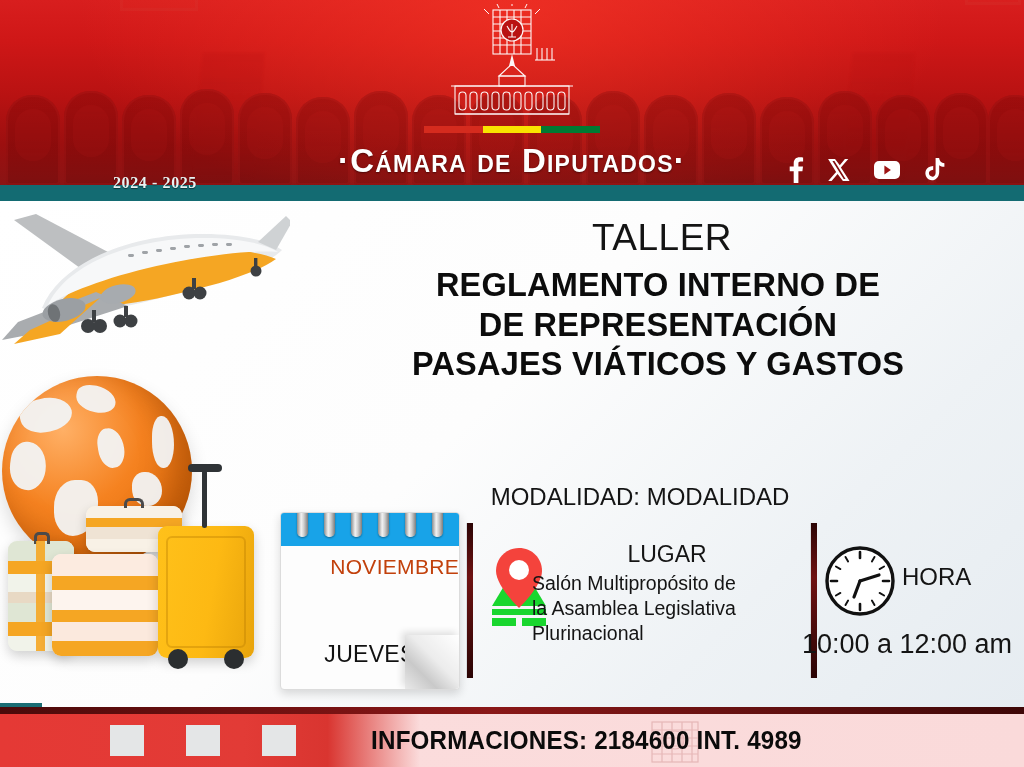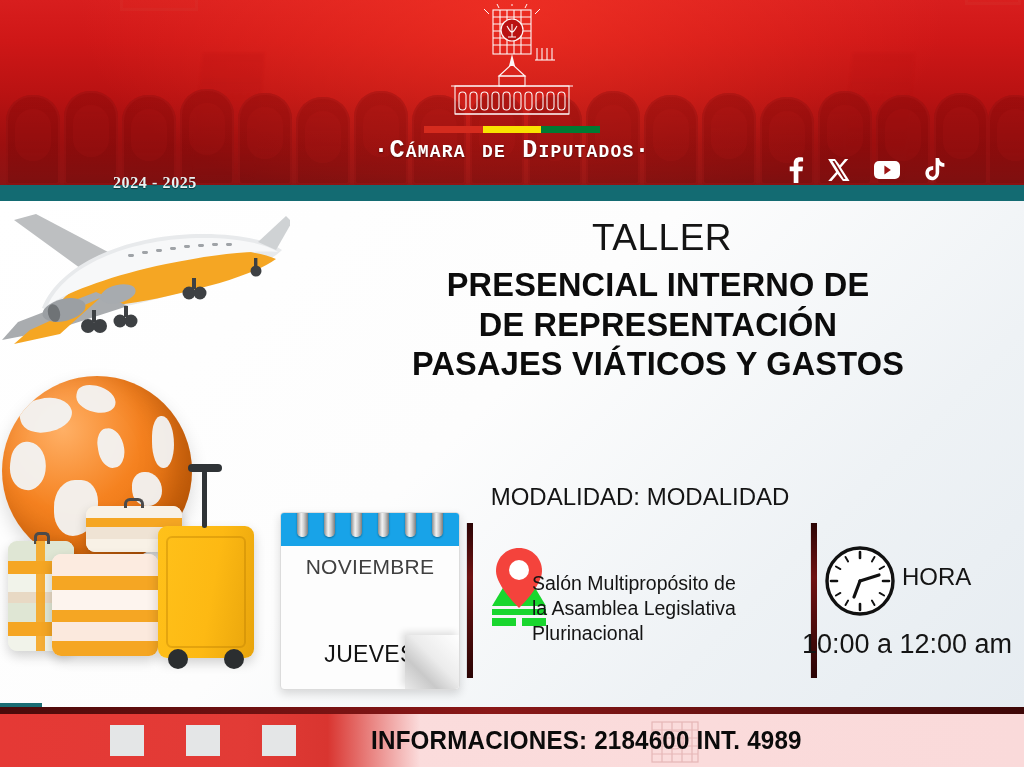--- a/index.html
+++ b/index.html
@@ -39,23 +39,23 @@
     background:linear-gradient(180deg, rgba(190,20,20,.55), rgba(120,10,10,.25));
     transform:skewX(-5deg); filter:blur(1px);
   }
 
   
   .logo { position:absolute; left:0; top:4px; width:1024px; text-align:center; }
   .logo-emblem { width:150px; height:120px; margin:0 auto; display:block; }
   .logo-tri { width:176px; height:7px; margin:2px auto 0; display:flex; }
   .logo-tri i{ flex:1; display:block; }
   .logo-title {
-    color:#fff; font-family:Liberation Mono, monospace; font-size:25px;
+    color:#fff; font-family:Liberation Sans, sans-serif; font-size:33px;
     letter-spacing:1.2px; font-variant:small-caps; font-weight:700;
-    text-shadow:0 1px 2px rgba(0,0,0,.45); margin-top:3px; white-space:nowrap;
+    text-shadow:0 1px 2px rgba(0,0,0,.45); margin-top:9px; white-space:nowrap;
   }
   .logo-years {
     color:#fff; font-family:"Liberation Serif", serif; font-size:13.5px;
     letter-spacing:1px; font-weight:700; text-shadow:0 1px 2px rgba(0,0,0,.45);
     margin-top:1px;
   }
 
   
   .social { position:absolute; right:78px; top:157px; display:flex; gap:24px; align-items:center; }
   .social svg { display:block; }
@@ -119,21 +119,21 @@
     position:absolute; left:10px; top:11px; width:180px; height:178px;
     background:#fdfdfd; border:1px solid #dcdcdc; border-radius:4px;
     box-shadow:0 4px 10px rgba(0,0,0,.14);
     overflow:hidden;
   }
   .cal-top{ position:absolute; left:0; top:0; width:100%; height:33px; background:#18a3e8; }
   .cal-rings{ position:absolute; left:0; top:-6px; width:100%; height:34px; display:flex; justify-content:space-around; padding:0 8px;}
   .ring{ width:11px; height:30px; border-radius:5px;
     background:linear-gradient(90deg,#8d8d8d,#f2f2f2 38%,#cfcfcf 62%,#7d7d7d);
     box-shadow:0 1px 2px rgba(0,0,0,.35); }
-  .cal-month{ position:absolute; left:0; top:42px; width:100%; text-align:center; font-size:21px; color:#404040; letter-spacing:.3px;}
+  .cal-month{ position:absolute; left:0; top:42px; width:100%; text-align:right; font-size:21px; color:#c2410c; letter-spacing:.3px;}
   .cal-day{ position:absolute; left:0; top:64px; width:100%; text-align:center; font-size:52px; color:#111; line-height:1.08;}
   .cal-wd{ position:absolute; left:0; top:128px; width:100%; text-align:center; font-size:23px; color:#111; letter-spacing:.3px;}
   .cal-curl{ position:absolute; right:0; bottom:0; width:54px; height:54px;
     background:linear-gradient(225deg,#ffffff 0%,#ececec 45%,#c9c9c9 70%,#e9e9e9 100%);
     border-radius:0 0 4px 0; box-shadow:-3px -3px 7px rgba(0,0,0,.12); }
 
   .divider{ position:absolute; top:22px; width:7px; height:155px;
     background:linear-gradient(180deg,#2c0505,#6e1212 35%,#4a0b0b 70%,#2a0404);
     border-left:1px solid #d9dde0;}
 
@@ -369,21 +369,21 @@
       <div style="position:absolute;left:30px;top:-62px;width:34px;height:8px;background:#2f3336;border-radius:4px;"></div>
       <div style="position:absolute;left:8px;top:10px;width:80px;height:112px;border:2px solid rgba(180,120,0,.35);border-radius:6px;"></div>
       <div style="position:absolute;left:10px;bottom:-11px;width:20px;height:20px;background:#2b2e30;border-radius:50%;"></div>
       <div style="position:absolute;right:10px;bottom:-11px;width:20px;height:20px;background:#2b2e30;border-radius:50%;"></div>
     </div>
   </div>
 
   <div class="lbl-taller">TALLER</div>
 
   <div class="headline">
-    <div>PRESENCIAL INTERNO DE</div>
+    <div>REGLAMENTO INTERNO DE</div>
     <div>DE REPRESENTACIÓN</div>
     <div>PASAJES VIÁTICOS Y GASTOS</div>
   </div>
 
   <div class="modalidad">MODALIDAD: MODALIDAD</div>
 
   <div class="infostrip">
 
     <div class="calendar">
       <div class="cal-top"></div>
@@ -404,20 +404,21 @@
 
     <svg class="pin" viewBox="0 0 62 82">
       <path d="M4 60 L16 40 H46 L58 60 Z" fill="#19d62e"></path>
       <rect x="4" y="63" width="54" height="6" fill="#19d62e"></rect>
       <rect x="4" y="72" width="24" height="8" fill="#19d62e"></rect>
       <rect x="34" y="72" width="24" height="8" fill="#19d62e"></rect>
       <path d="M31 2 C18 2 8 12 8 25 C8 40 31 62 31 62 C31 62 54 40 54 25 C54 12 44 2 31 2 Z" fill="#f4433c"></path>
       <circle cx="31" cy="24" r="10" fill="#ffffff"></circle>
     </svg>
 
+    <div class="lugar-title">LUGAR</div>
     <div class="lugar-text">
       <div>Salón  Multipropósito de</div>
       <div>la Asamblea Legislativa</div>
       <div>Plurinacional</div>
     </div>
 
     <div class="divider" style="left:540px;"></div>
 
     <svg class="clock" viewBox="0 0 76 76">
       <circle cx="38" cy="38" r="33" fill="#fff" stroke="#111" stroke-width="3.4"></circle>

